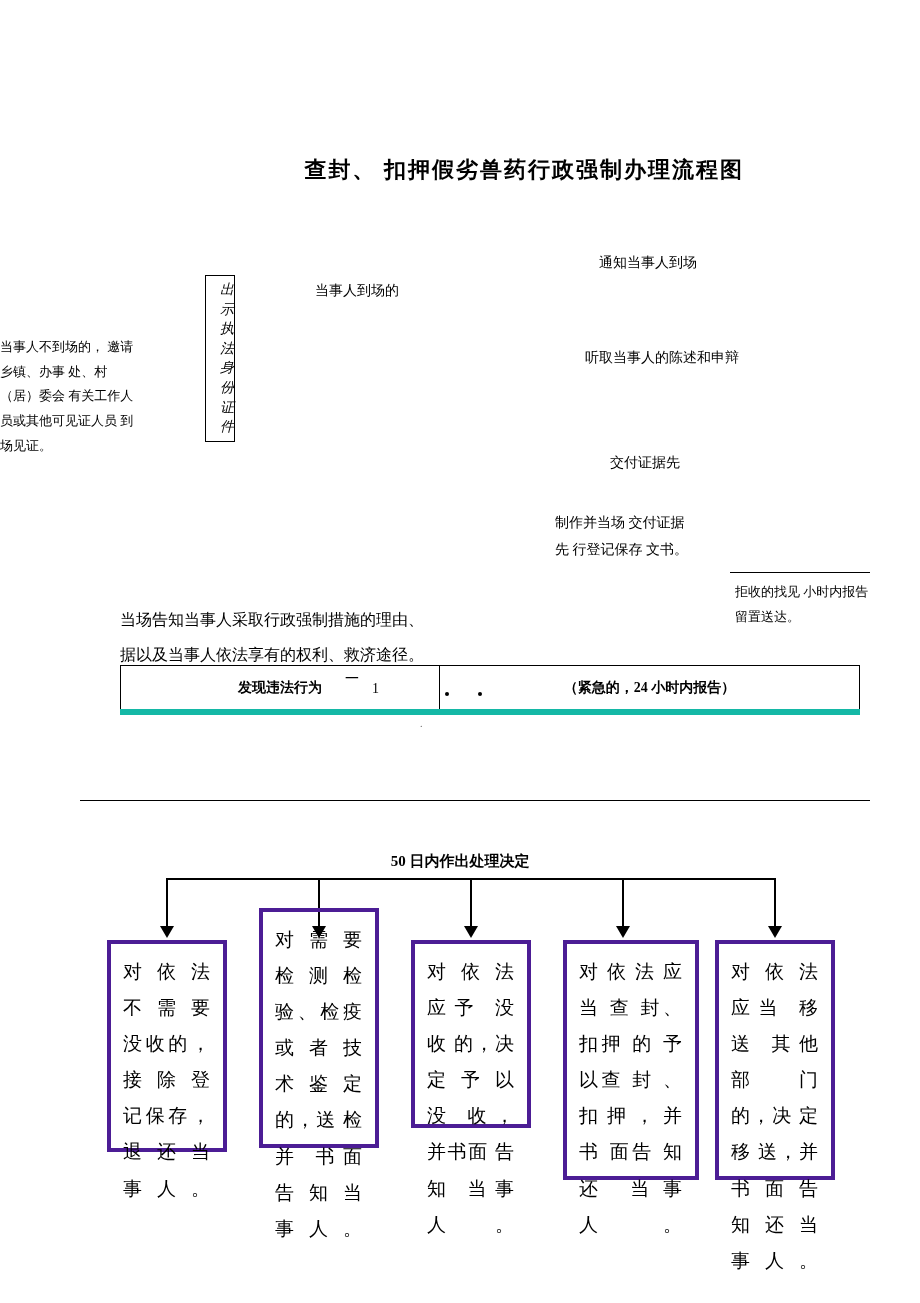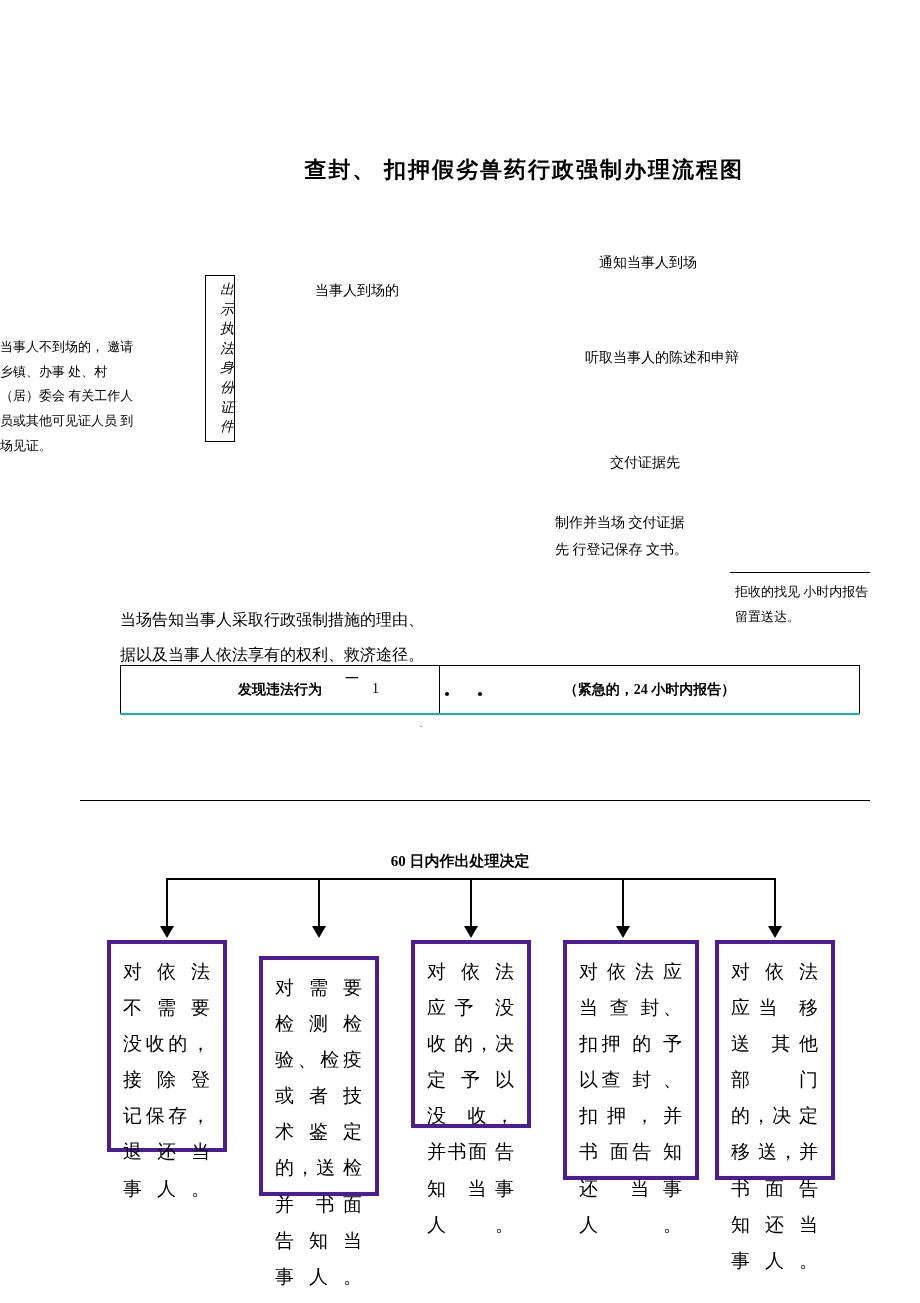--- a/index.html
+++ b/index.html
@@ -46,21 +46,21 @@
       width: 140px;
     }
     .inform-line {
       position: absolute;
       font-size: 16px;
       line-height: 1.9;
     }
     .wide-row {
       position: absolute;
       border-top: 1px solid #000;
-      border-bottom: 2px solid #14b8a6;
+      border-bottom: 6px solid #14b8a6;
       display: flex;
     }
     .wide-cell {
       flex: 1;
       border-right: 1px solid #000;
       text-align: center;
       font-size: 14px;
       font-weight: bold;
       padding: 6px 10px;
       line-height: 1.5;
@@ -170,21 +170,21 @@
     <span>（紧急的，24 小时内报告）</span>
   </div>
 </div>
 
 <div class="dot" style="left:445px; top:692px;"></div>
 <div class="dot" style="left:478px; top:692px;"></div>
 <div class="faint" style="left:420px; top:718px;">.</div>
 
 <div class="hr-line" style="left:80px; top:800px; width:790px;"></div>
 
-<div class="decision-title" style="top:852px;">60 日内作出处理决定</div>
+<div class="decision-title" style="top:852px;">50 日内作出处理决定</div>
 
 <div class="decision-topline" style="left:167px; top:878px; width:609px;"></div>
 
 <div class="down-arrow" style="left:167px; top:878px;">
   <div class="shaft" style="height:48px;"></div>
   <div class="head" style="top:48px;"></div>
 </div>
 <div class="down-arrow" style="left:319px; top:878px;">
   <div class="shaft" style="height:48px;"></div>
   <div class="head" style="top:48px;"></div>
@@ -196,16 +196,16 @@
 <div class="down-arrow" style="left:623px; top:878px;">
   <div class="shaft" style="height:48px;"></div>
   <div class="head" style="top:48px;"></div>
 </div>
 <div class="down-arrow" style="left:775px; top:878px;">
   <div class="shaft" style="height:48px;"></div>
   <div class="head" style="top:48px;"></div>
 </div>
 
 <div class="result-box" style="left:107px; top:940px; width:120px; height:212px;">对 依 法不 需 要没收的，接 除 登记保存，退 还 当事人。</div>
-<div class="result-box" style="left:259px; top:956px; width:120px; height:240px;">对 需 要 检测检验、检疫 或 者 技术鉴定的，送 检 并 书面 告 知 当事人。</div>
+<div class="result-box" style="left:259px; top:908px; width:120px; height:240px;">对 需 要 检测检验、检疫 或 者 技术鉴定的，送 检 并 书面 告 知 当事人。</div>
 <div class="result-box" style="left:411px; top:940px; width:120px; height:188px;">对 依 法 应予 没 收 的，决 定 予 以没 收， 并书面 告 知 当事人。</div>
 <div class="result-box" style="left:563px; top:940px; width:136px; height:240px;">对 依 法 应当 查 封、扣押 的 予 以查 封 、 扣押，并 书 面告 知 还 当事人。</div>
 <div class="result-box" style="left:715px; top:940px; width:120px; height:240px;">对 依 法 应当 移 送 其他 部 门 的，决 定 移 送，并 书 面 告知 还 当 事人。</div>
 
 </body></html>

